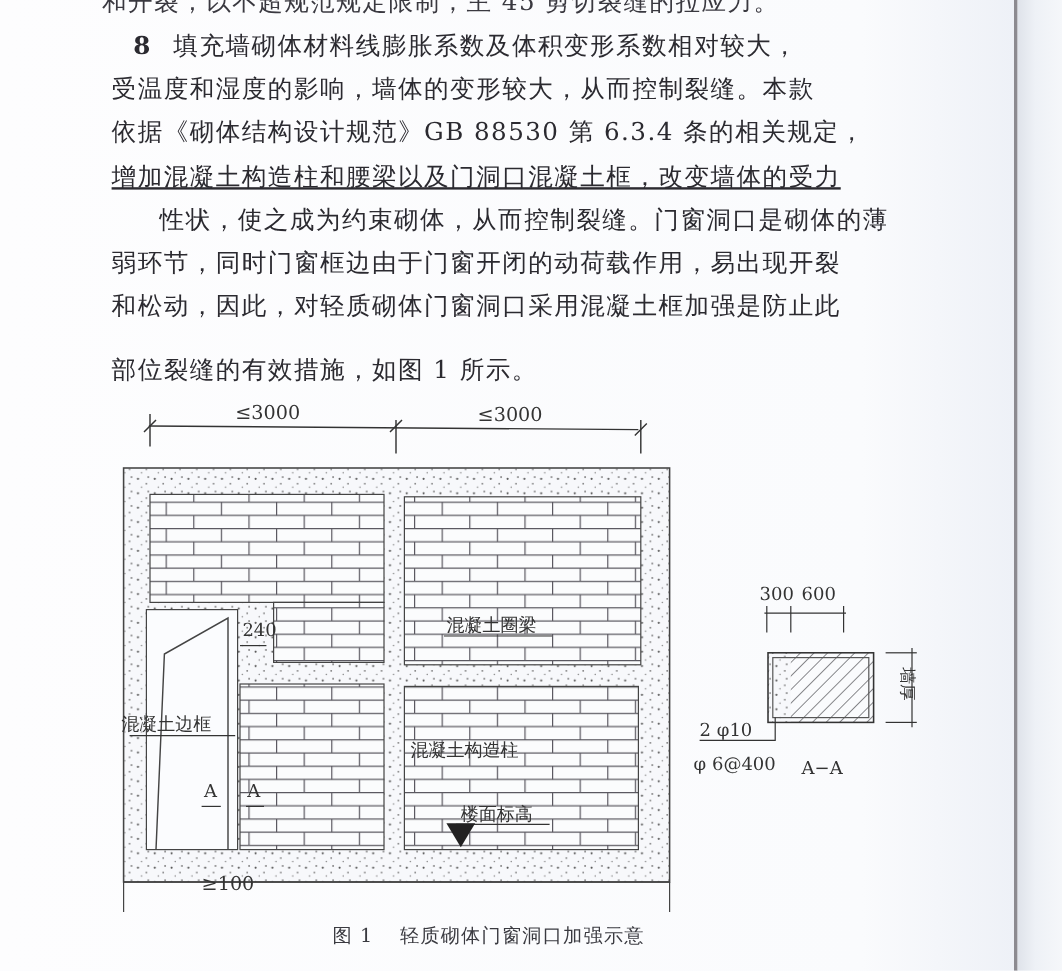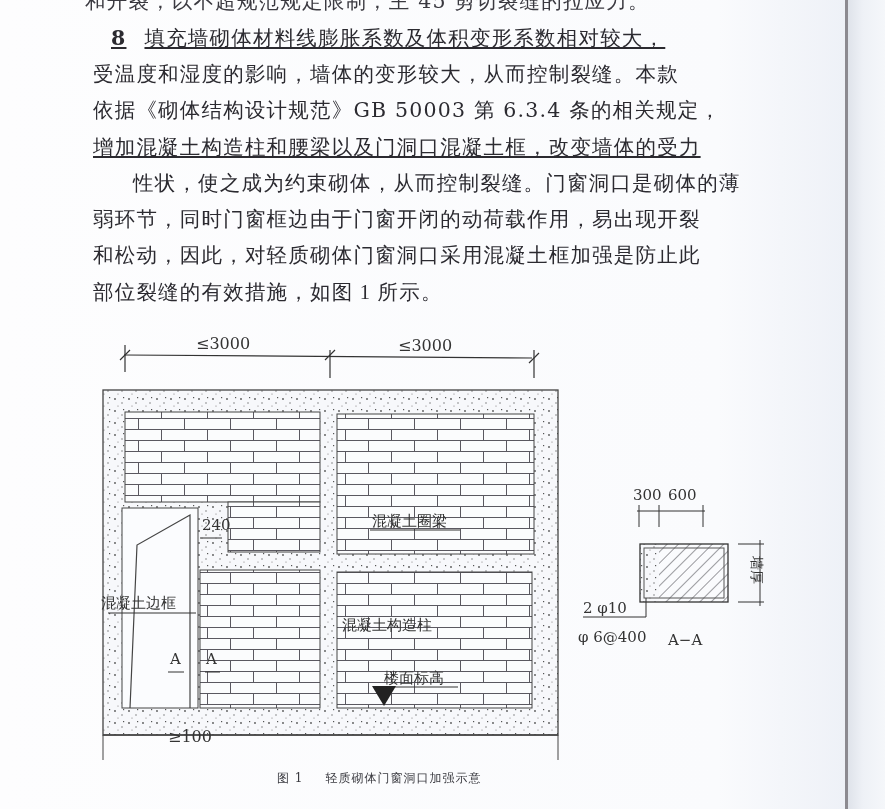--- a/index.html
+++ b/index.html
@@ -5,41 +5,41 @@
   html,body{margin:0;padding:0;}
   body{width:885px;height:809px;overflow:hidden;background:#fbfcfe;position:relative;font-family:"DejaVu Serif","Liberation Serif",serif;color:#2a2a2e;}
   .page{position:absolute;left:0;top:0;width:845px;height:809px;background:linear-gradient(90deg,#fdfdfe 0%,#fafbfd 85%,#eef1f7 100%);}
   .gutter{position:absolute;left:845px;top:0;width:3px;height:809px;background:#8c8a90;}
   .next-page{position:absolute;left:848px;top:0;width:37px;height:809px;background:linear-gradient(90deg,#dfe3ea 0%,#eef1f6 40%,#f5f7fa 100%);}
   .text{position:absolute;left:93px;top:0;width:700px;}
   .line{position:absolute;left:0;white-space:nowrap;font-size:20.5px;letter-spacing:1.2px;color:#2b2a30;}
   .line.cut{top:-14px;color:#3a3940;}
   .para-num{font-weight:bold;margin-right:18px;}
   .figure{position:absolute;left:0;top:330px;}
-  .caption{position:absolute;left:277px;top:770px;font-size:12px;letter-spacing:1px;color:#3a3a40;white-space:nowrap;}
+  .caption{position:absolute;left:277px;top:770px;font-size:16px;letter-spacing:1px;color:#3a3a40;white-space:nowrap;}
   .caption .num{margin-right:22px;}
   svg text{font-family:"DejaVu Serif","Liberation Serif",serif;}
 </style>
 </head>
 <body>
 
 <div class="page"></div>
 <div class="gutter"></div>
 <div class="next-page"></div>
 
 <div class="text">
   <div class="line cut" style="top:-13px;left:-8px;">和开裂，以不超规范规定限制，主 45 剪切裂缝的拉应力。</div>
-  <div class="line" style="top:24px;left:18px;text-decoration:underline;"><span class="para-num">8</span><span>填充墙砌体材料线膨胀系数及体积变形系数相对较大，</span></div>
+  <div class="line" style="top:24px;left:18px;"><span class="para-num">8</span><span>填充墙砌体材料线膨胀系数及体积变形系数相对较大，</span></div>
   <div class="line" style="top:60px;">受温度和湿度的影响，墙体的变形较大，从而控制裂缝。本款</div>
-  <div class="line" style="top:96px;">依据《砌体结构设计规范》GB 50003 第 6.3.4 条的相关规定，</div>
+  <div class="line" style="top:96px;">依据《砌体结构设计规范》GB 88530 第 6.3.4 条的相关规定，</div>
   <div class="line" style="top:133px;text-decoration:underline;">增加混凝土构造柱和腰梁以及门洞口混凝土框，改变墙体的受力</div>
   <div class="line" style="top:169px;margin-left:40px;">性状，使之成为约束砌体，从而控制裂缝。门窗洞口是砌体的薄</div>
   <div class="line" style="top:205px;font-family:Liberation Mono, monospace;">弱环节，同时门窗框边由于门窗开闭的动荷载作用，易出现开裂</div>
   <div class="line" style="top:241px;">和松动，因此，对轻质砌体门窗洞口采用混凝土框加强是防止此</div>
-  <div class="line" style="top:278px;font-family:Liberation Serif, serif;">部位裂缝的有效措施，如图 1 所示。</div>
+  <div class="line" style="top:294px;">部位裂缝的有效措施，如图 1 所示。</div>
 </div>
 
 <svg class="figure" width="845" height="440" viewBox="0 330 845 440" xmlns="http://www.w3.org/2000/svg">
   <defs>
     <pattern id="concrete" width="14" height="12" patternUnits="userSpaceOnUse">
       <rect width="14" height="12" fill="#f7f8fb"></rect>
       <circle cx="3" cy="3" r="0.9" fill="#555"></circle>
       <circle cx="10" cy="7" r="0.7" fill="#666"></circle>
       <circle cx="6" cy="10" r="0.6" fill="#777"></circle>
       <rect x="11" y="1" width="1.2" height="1.2" fill="#555"></rect>

